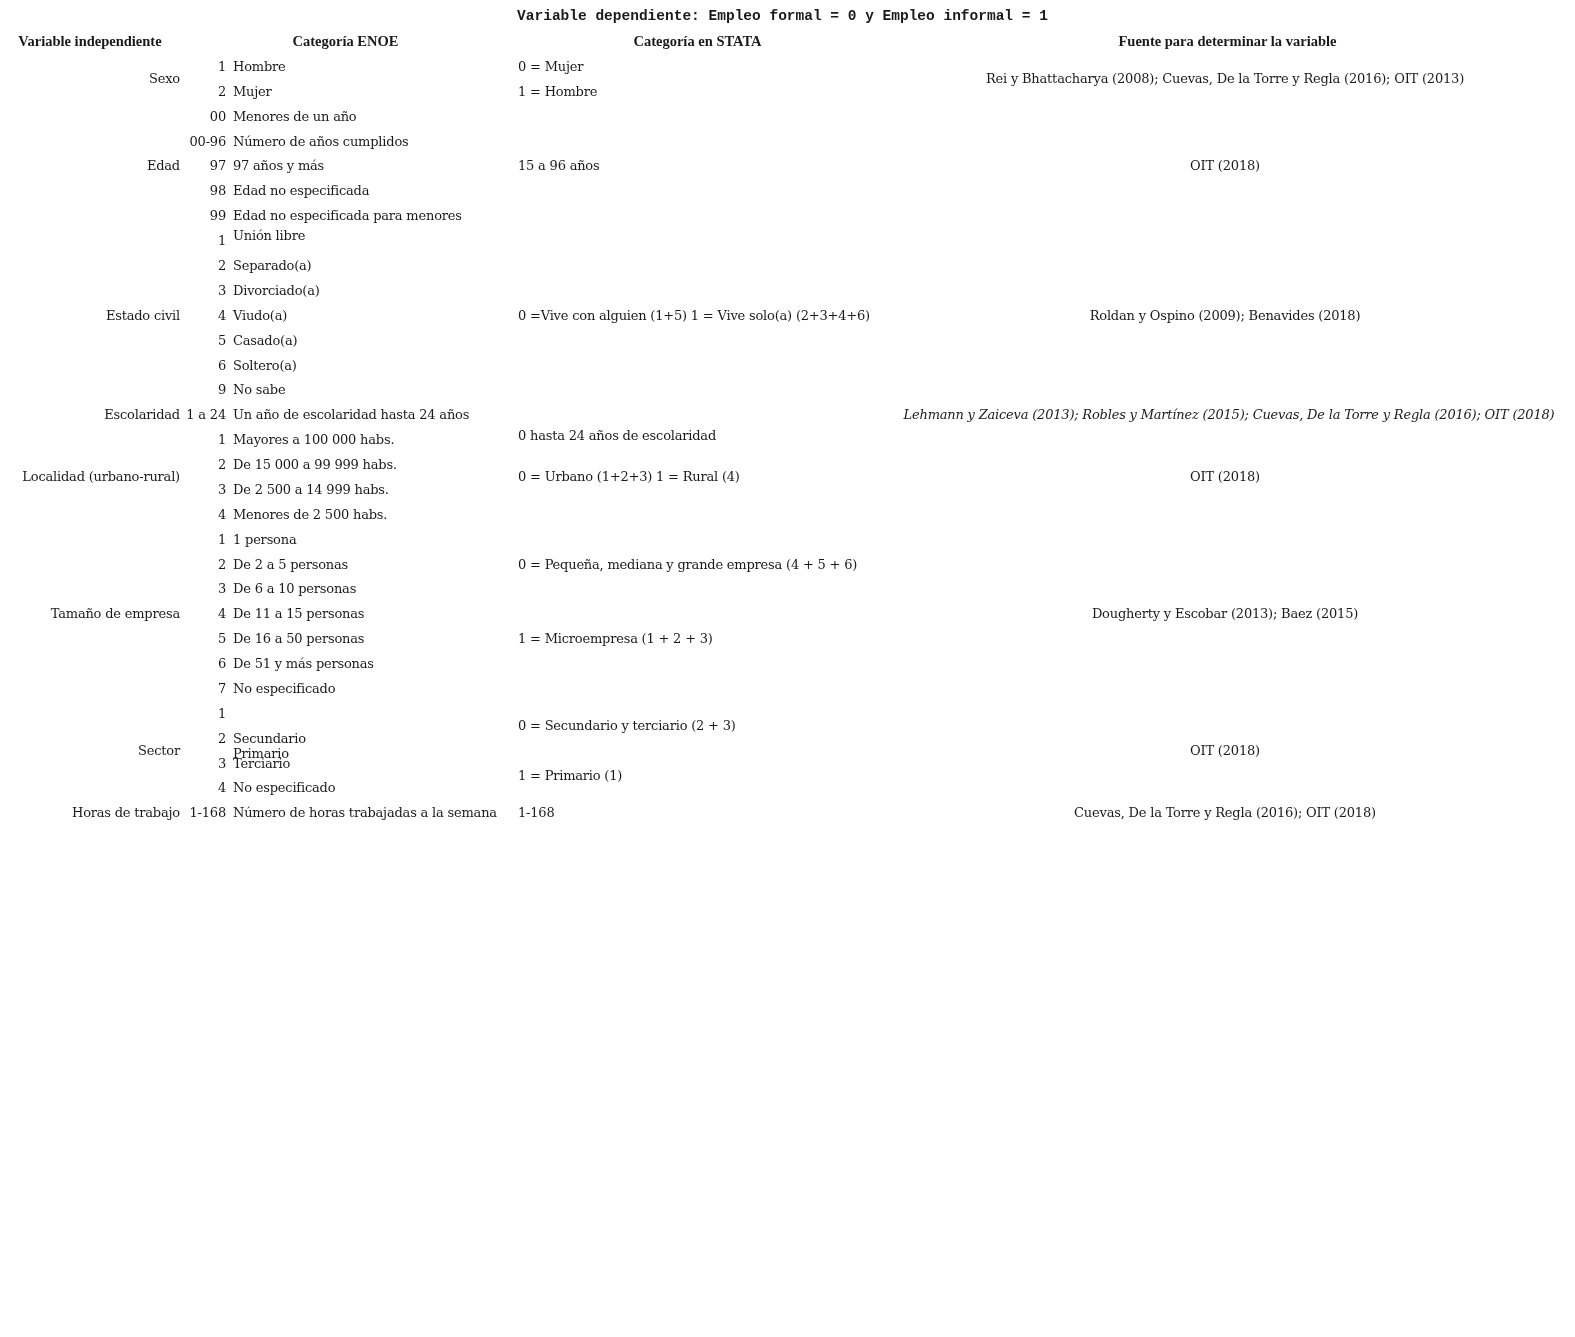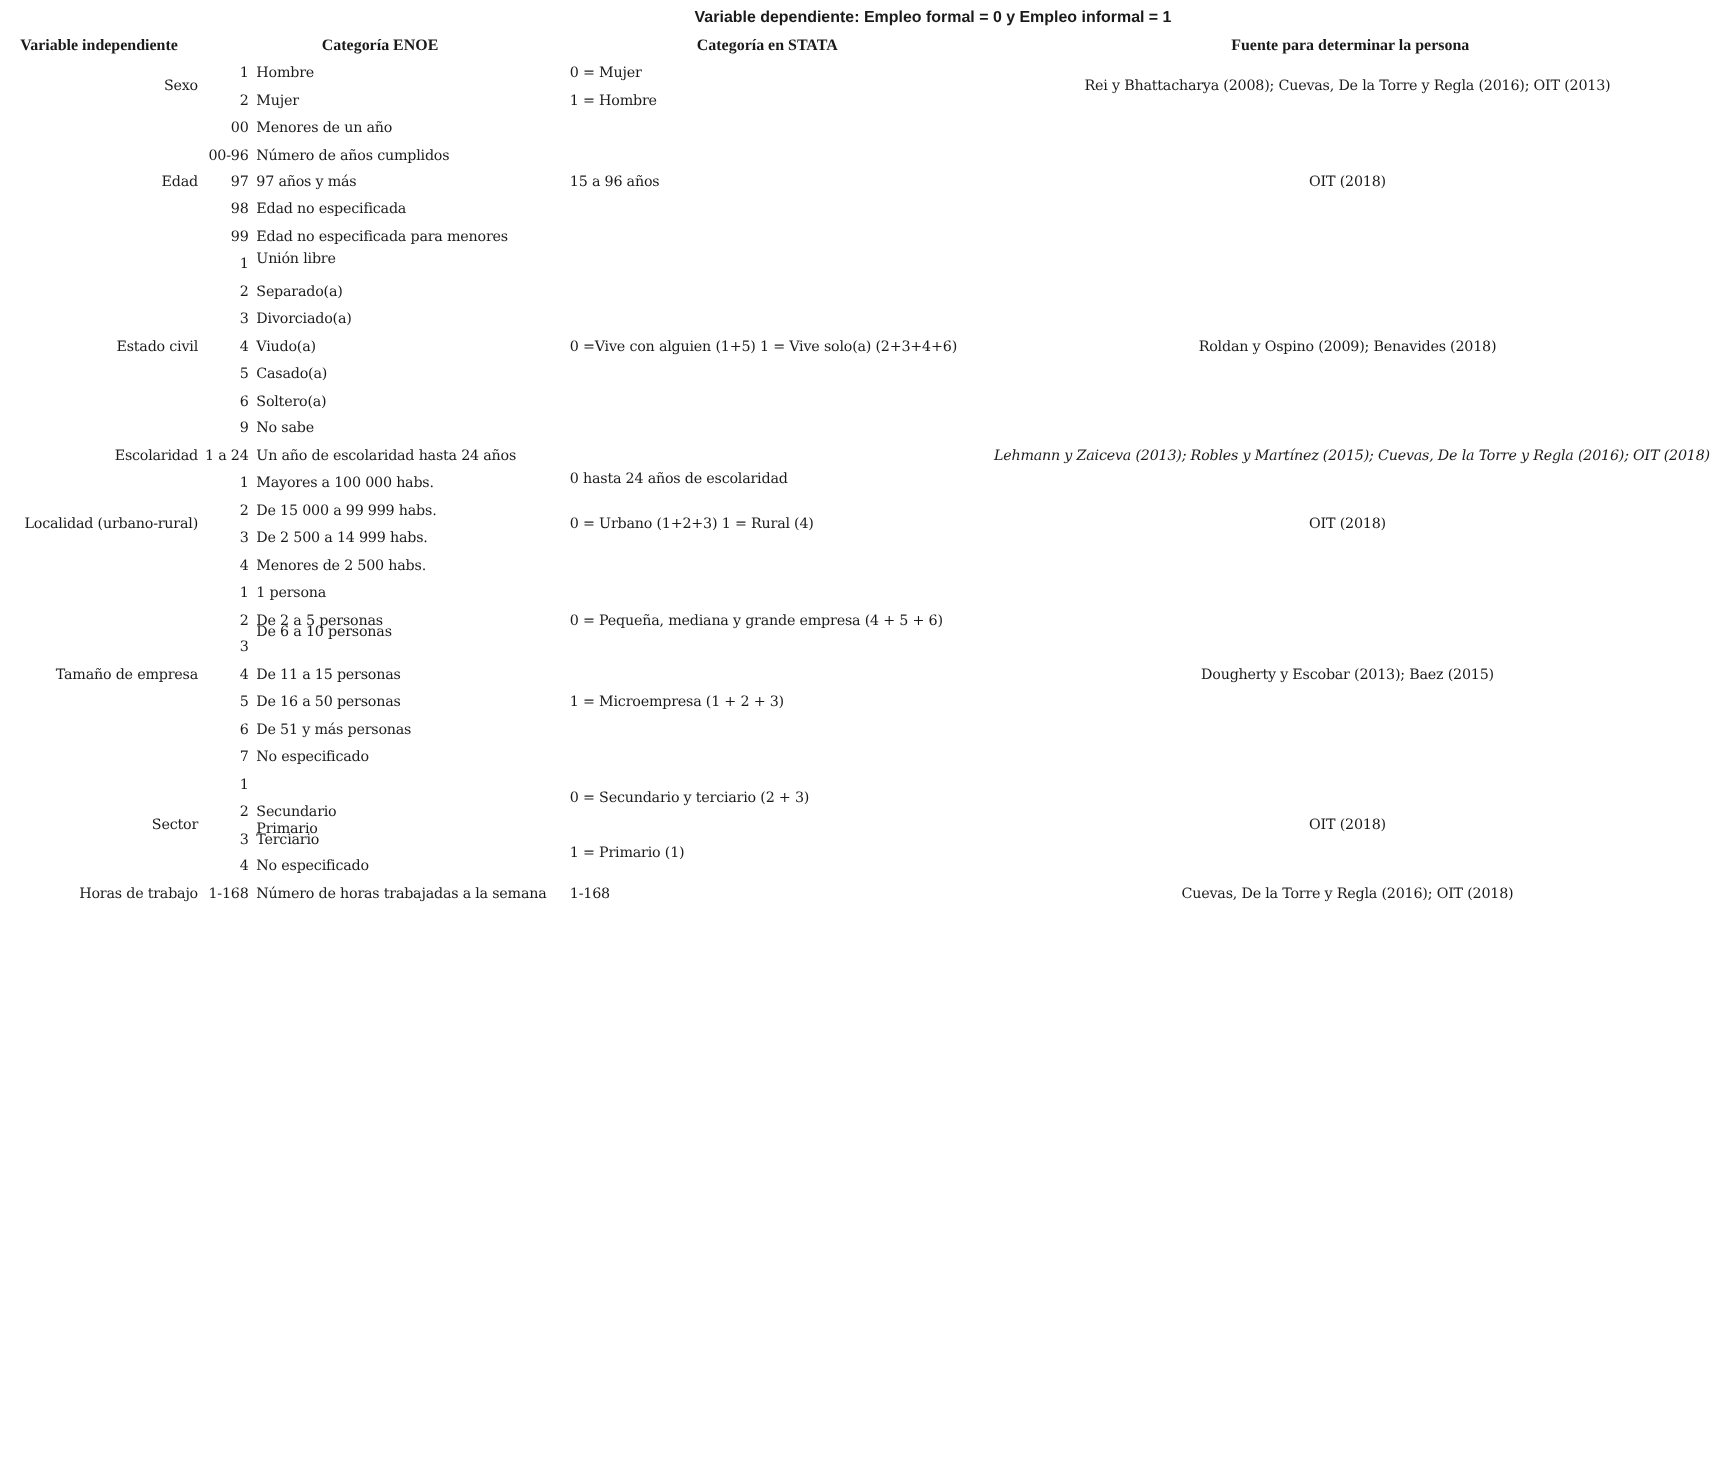--- a/index.html
+++ b/index.html
@@ -20,25 +20,25 @@
       position: absolute;
       left: 0;
       top: 0;
       width: 1575px;
     }
     .title {
       position: absolute;
       top: 8px;
       left: 500px;
       width: 565px;
-      text-align: right;
+      text-align: center;
       font-weight: bold;
       font-size: 13px;
       white-space: nowrap;
-      font-family: Liberation Sans, sans-serif;
+      font-family: Liberation Mono, monospace;
       font-size: 14.5px;
     }
     .hdr {
       position: absolute;
       top: 33px;
       font-weight: bold;
       font-family: "Liberation Serif", "DejaVu Serif", serif;
       font-size: 14.5px;
       white-space: nowrap;
       text-align: center;
@@ -63,21 +63,21 @@
   </style>
 </head>
 <body>
 
 <div class="sheet">
   <div class="title">Variable dependiente: Empleo formal = 0 y Empleo informal = 1</div>
 
   <div class="hdr h-var">Variable independiente</div>
   <div class="hdr h-cat">Categoría ENOE</div>
   <div class="hdr h-agr">Categoría en STATA</div>
-  <div class="hdr h-src">Fuente para determinar la persona</div>
+  <div class="hdr h-src">Fuente para determinar la variable</div>
 
   <div class="cell var" style="top:71px">Sexo</div>
   <div class="cell code" style="top:59px">1</div>
   <div class="cell desc" style="top:59px">Hombre</div>
   <div class="cell code" style="top:84px">2</div>
   <div class="cell desc" style="top:84px">Mujer</div>
   <div class="cell agr" style="top:59px">0 = Mujer</div>
   <div class="cell agr" style="top:84px">1 = Hombre</div>
   <div class="cell src" style="top:71px">Rei y Bhattacharya (2008); Cuevas, De la Torre y Regla (2016); OIT (2013)</div>
 
@@ -130,21 +130,21 @@
   <div class="cell desc" style="top:507px">Menores de 2 500 habs.</div>
   <div class="cell agr" style="top:469px">0 = Urbano (1+2+3) 1 = Rural (4)</div>
   <div class="cell src" style="top:469px">OIT (2018)</div>
 
   <div class="cell var" style="top:606px">Tamaño de empresa</div>
   <div class="cell code" style="top:532px">1</div>
   <div class="cell desc" style="top:532px">1 persona</div>
   <div class="cell code" style="top:557px">2</div>
   <div class="cell desc" style="top:557px">De 2 a 5 personas</div>
   <div class="cell code" style="top:581px">3</div>
-  <div class="cell desc" style="top:567px">De 6 a 10 personas</div>
+  <div class="cell desc" style="top:581px">De 6 a 10 personas</div>
   <div class="cell code" style="top:606px">4</div>
   <div class="cell desc" style="top:606px">De 11 a 15 personas</div>
   <div class="cell code" style="top:631px">5</div>
   <div class="cell desc" style="top:631px">De 16 a 50 personas</div>
   <div class="cell code" style="top:656px">6</div>
   <div class="cell desc" style="top:656px">De 51 y más personas</div>
   <div class="cell code" style="top:681px">7</div>
   <div class="cell desc" style="top:681px">No especificado</div>
   <div class="cell agr" style="top:557px">0 = Pequeña, mediana y grande empresa (4 + 5 + 6)</div>
   <div class="cell agr" style="top:631px">1 = Microempresa (1 + 2 + 3)</div>

